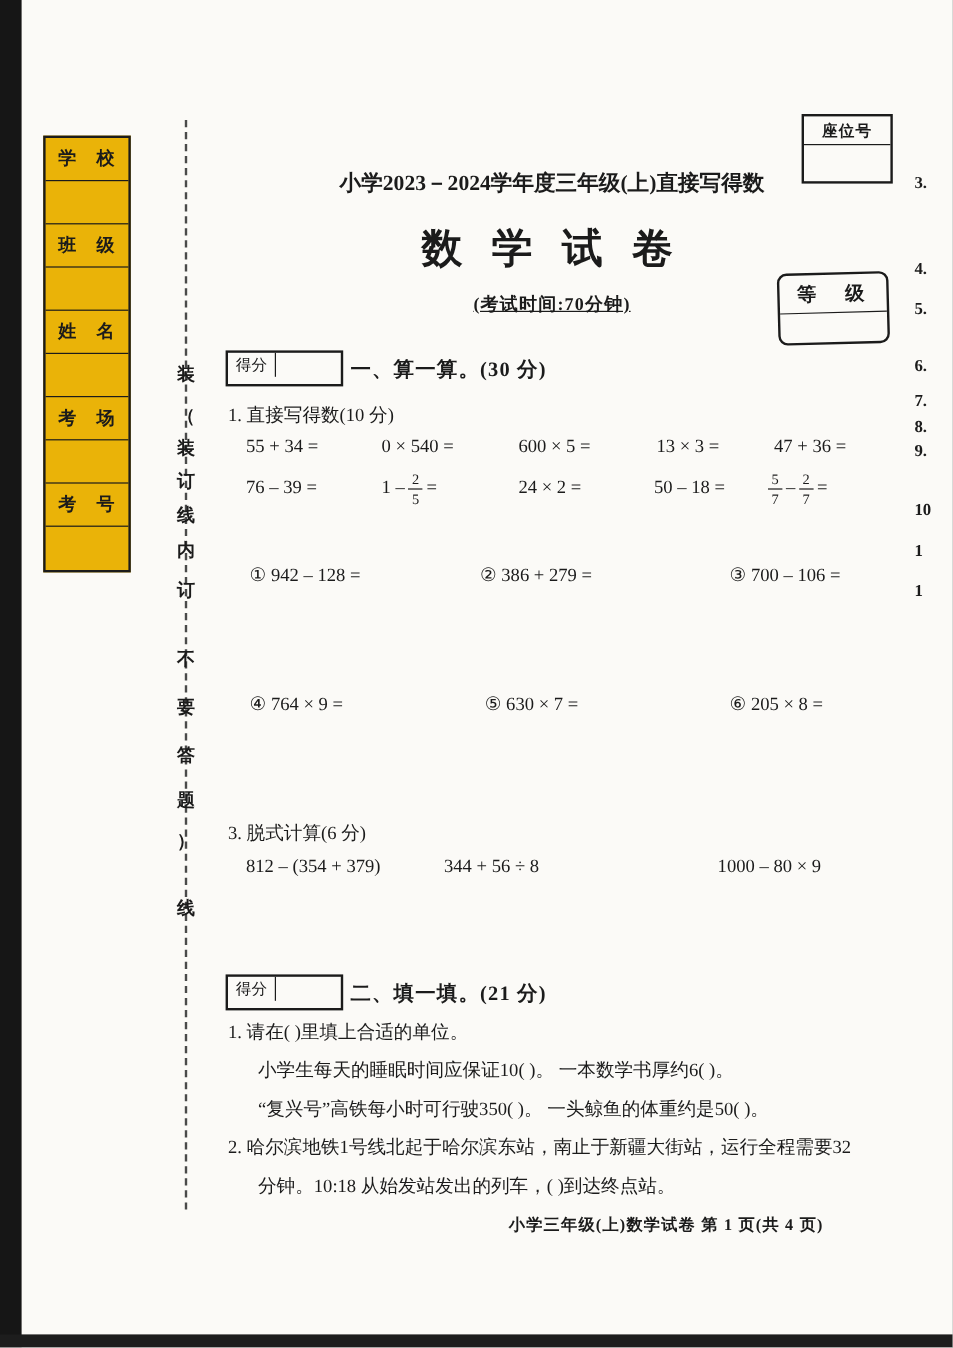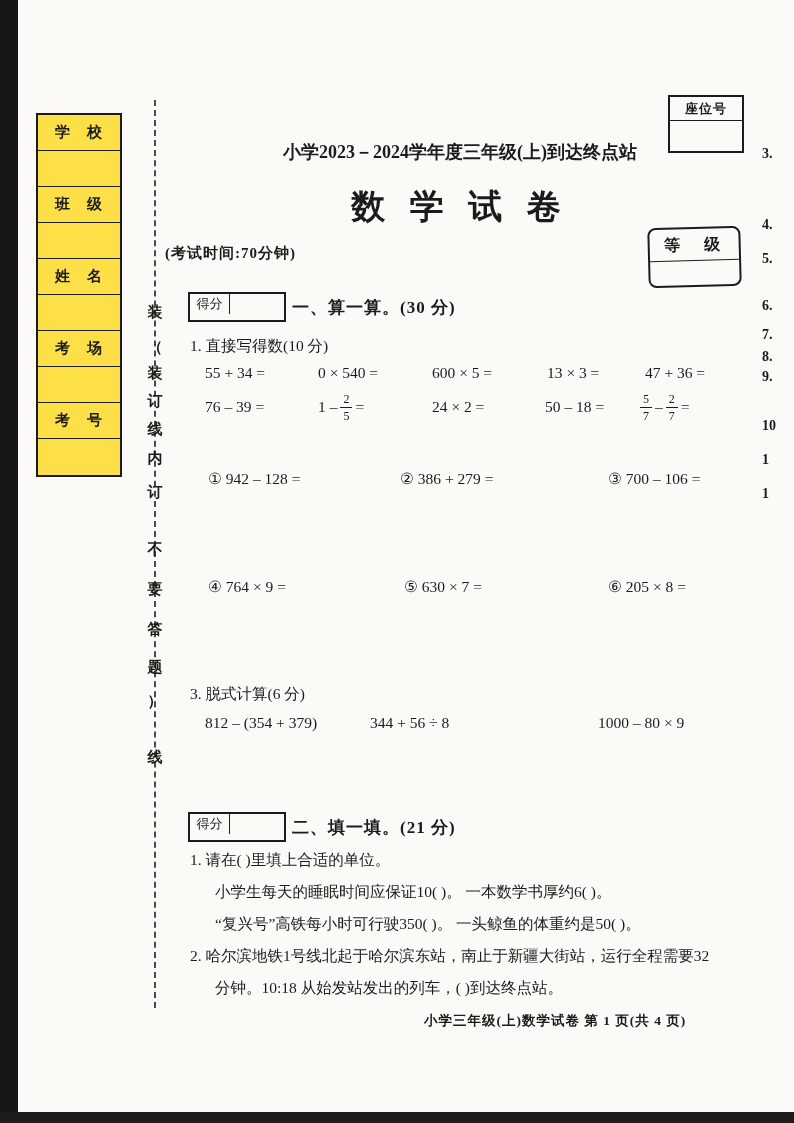--- a/index.html
+++ b/index.html
@@ -6,39 +6,39 @@
   html,body { background:#9a9a9a; }
   #paper {
     position:relative; width:794px; height:1123px; margin:0 auto;
     background:#fbfaf7; overflow:hidden;
     font-family:"Liberation Serif","DejaVu Serif",serif; color:#1b1b1b;
   }
   .edge-left  { position:absolute; left:0; top:0; width:18px; height:1123px; background:#161616; }
   .edge-bottom{ position:absolute; left:0; bottom:0; width:794px; height:11px; background:#1d1d1d; }
 
   
-  .student-table { position:absolute; left:36px; top:113px; width:86px; border:2px solid #1b1b1b; background:#fde047; }
+  .student-table { position:absolute; left:36px; top:113px; width:73px; border:2px solid #1b1b1b; background:#eab308; }
   .si-cell { height:36px; border-bottom:1.5px solid #1b1b1b; display:flex; align-items:center; justify-content:center;
              font-size:15px; font-weight:bold; letter-spacing:1px; }
   .si-cell:last-child { border-bottom:none; }
 
   
   .bind-line { position:absolute; left:154px; top:100px; height:908px; width:0; border-left:2px dashed #4a4a4a; }
   .bind-char { position:absolute; left:155px; transform:translateX(-50%); font-size:15px; font-weight:bold; }
 
   
   .seat-box { position:absolute; left:668px; top:95px; width:76px; border:2px solid #1b1b1b; background:#fbfaf7; }
   .seat-label { height:24px; border-bottom:1.5px solid #1b1b1b; display:flex; align-items:center; justify-content:center;
                 font-size:13px; font-weight:bold; letter-spacing:1px; }
   .seat-blank { height:30px; }
 
   
   .exam-line  { position:absolute; left:165px; top:140px; width:590px; text-align:center; font-size:18px; font-weight:bold; }
   .main-title { position:absolute; left:165px; top:184px; width:590px; text-align:center; font-size:34px; font-weight:bold; letter-spacing:8px; }
-  .time-line  { position:absolute; left:165px; top:244px; width:590px; text-align:left; font-size:15px; font-weight:bold; letter-spacing:1px; }
+  .time-line  { position:absolute; left:165px; top:244px; width:590px; text-align:center; font-size:15px; font-weight:bold; letter-spacing:1px;text-decoration:underline; }
 
   
   .grade-box { position:absolute; left:648px; top:227px; width:93px; height:60px; border:2px solid #1b1b1b;
                border-radius:8px; background:#fbfaf7; transform:rotate(-1.5deg); }
   .grade-label { margin:0; padding-top:6px; height:32px; text-align:center; font-size:16px; font-weight:bold;
                  letter-spacing:4px; border-bottom:1.5px solid #1b1b1b; }
 
   
   .score-box { position:absolute; display:flex; border:2px solid #1b1b1b; background:#fbfaf7; }
   .score-cell-label { width:40px; height:20px; border-right:1.5px solid #1b1b1b; display:flex; align-items:center;
@@ -99,21 +99,21 @@
   <span class="bind-char" style="top:620px">答</span>
   <span class="bind-char" style="top:658px">题</span>
   <span class="bind-char" style="top:692px">）</span>
   <span class="bind-char" style="top:748px">线</span>
 
   <div class="seat-box">
     <div class="seat-label">座位号</div>
     <div class="seat-blank"></div>
   </div>
 
-  <div class="exam-line">小学2023－2024学年度三年级(上)到达终点站</div>
+  <div class="exam-line">小学2023－2024学年度三年级(上)直接写得数</div>
   <div class="main-title">数 学 试 卷</div>
   <div class="time-line">(考试时间:70分钟)</div>
 
   <div class="grade-box">
     <div class="grade-label">等　级</div>
   </div>
 
   <div class="score-box" id="score1">
     <div class="score-cell-label">得分</div>
     <div class="score-cell-blank"></div>

